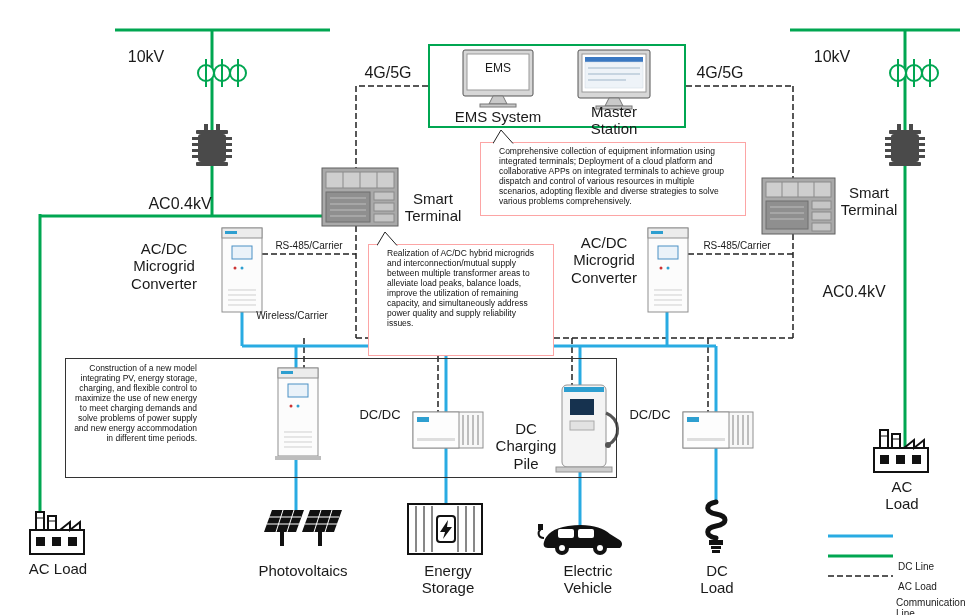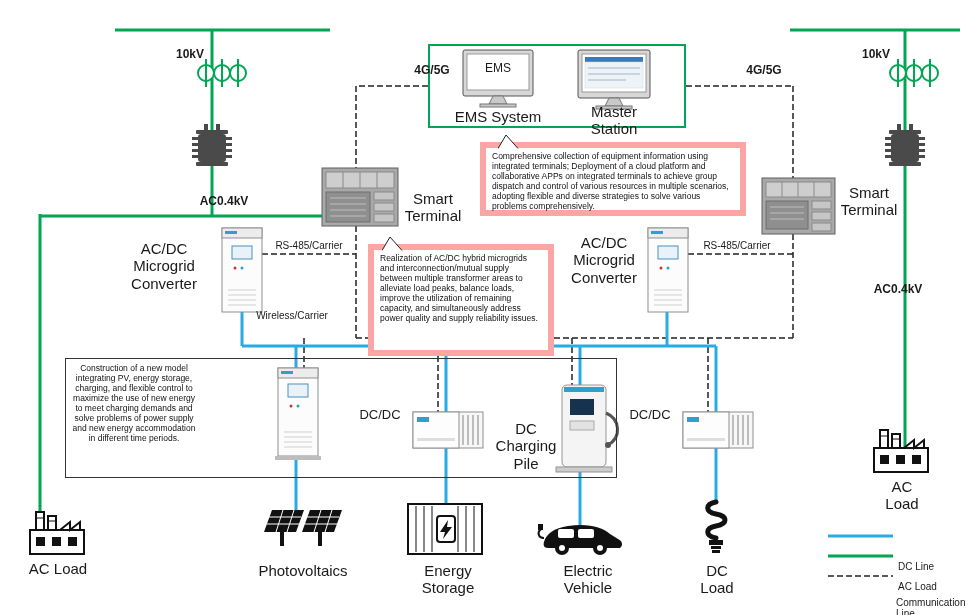--- a/index.html
+++ b/index.html
@@ -1,27 +1,27 @@
 <!DOCTYPE html>
 <html><head>
 <meta charset="utf-8">
 <style>
   * { margin:0; padding:0; box-sizing:border-box; }
   html,body { background:#fff; font-family:"Liberation Sans", sans-serif; }
   #canvas { position:relative; width:968px; height:615px; background:#fff; overflow:hidden; }
   #wires { position:absolute; left:0; top:0; }
   .lbl { position:absolute; text-align:center; color:#1a1a1a; font-size:15px; line-height:1.15; }
-  .b12 { font-weight:bold; font-size:12px;margin-left:44px; }
+  .b12 { font-weight:normal; font-size:16px; }
   .b13 { font-weight:normal; font-size:13px; }
   .s10 { font-size:10px; }
   .f10 { font-size:10px; text-align:left;margin-top:31px; }
-  .callout { position:absolute; border:6px solid #fca5a5; background:#fff; font-size:8.5px;
-             line-height:1.18; padding:3px 6px; color:#111; text-align:left; }
+  .callout { position:absolute; border:1px solid #fca5a5; background:#fff; font-size:8.5px;
+             line-height:1.18; padding:3px 18px; color:#111; text-align:left; }
   .ptr { position:absolute; }
-  .plain { position:absolute; font-size:8.5px; line-height:1.18; color:#111; text-align:center; }
+  .plain { position:absolute; font-size:8.5px; line-height:1.18; color:#111; text-align:right; }
   .bigbox { position:absolute; border:1.5px solid #333; }
   .emsbox { position:absolute; border:2px solid #00A651; }
 </style>
 </head>
 <body>
 
 <div id="canvas">
 
   <svg id="wires" width="968" height="615" viewBox="0 0 968 615">
 

